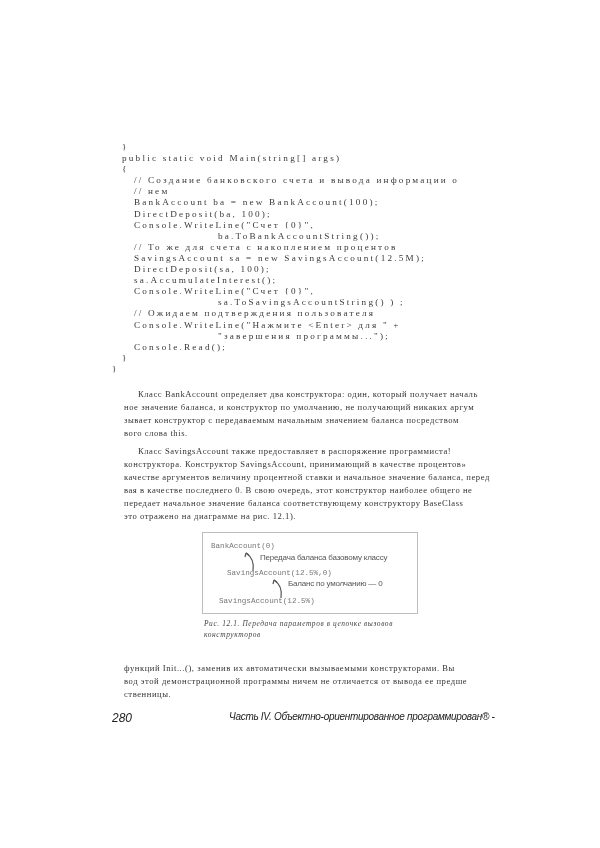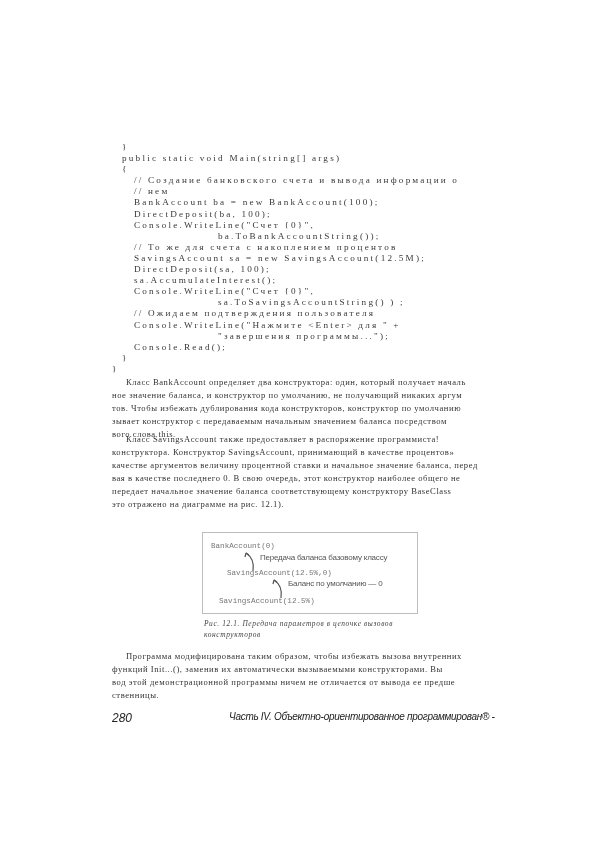--- a/index.html
+++ b/index.html
@@ -10,21 +10,21 @@
   .page { position: absolute; left: 0; top: 0; width: 600px; height: 848px; }
   .code {
     position: absolute; left: 122px; top: 142px;
     font-family: "Liberation Serif", serif; font-size: 9.2px; line-height: 11.1px;
     letter-spacing: 2.2px; color: #3a3a3a; white-space: pre; margin: 0;
   }
   .code .ln { display: block; height: 11.1px; }
   .para {
     position: absolute; left: 112px; width: 388px;
     font-family: "Liberation Serif", serif; font-size: 8.6px; line-height: 13.1px;
-    letter-spacing: 0.55px; color: #333; text-align: justify; margin: 0;
+    letter-spacing: 0.55px; color: #333; text-align: justify; margin: 12px;
   }
   .para .ln { display: block; white-space: nowrap; overflow: hidden; }
   .para .ind { text-indent: 14px; }
   .figure {
     position: absolute; left: 202px; top: 532px; width: 214px; height: 80px;
     border: 1px solid #bdbdbd; background: #fff;
   }
   .fig-code {
     position: absolute; font-family: "Liberation Mono", monospace; font-size: 7.6px;
     color: #777; white-space: nowrap;
@@ -52,21 +52,20 @@
 </head>
 <body>
 
 <div class="page">
 
   <pre class="code" id="code"><span class="ln" style="padding-left: 0px;">}</span><span class="ln" style="padding-left: 0px;">public static void Main(string[] args)</span><span class="ln" style="padding-left: 0px;">{</span><span class="ln" style="padding-left: 12px;">// Создание банковского счета и вывода информации о</span><span class="ln" style="padding-left: 12px;">// нем</span><span class="ln" style="padding-left: 12px;">BankAccount ba = new BankAccount(100);</span><span class="ln" style="padding-left: 12px;">DirectDeposit(ba, 100);</span><span class="ln" style="padding-left: 12px;">Console.WriteLine("Счет {0}",</span><span class="ln" style="padding-left: 96px;">ba.ToBankAccountString());</span><span class="ln" style="padding-left: 12px;">// То же для счета с накоплением процентов</span><span class="ln" style="padding-left: 12px;">SavingsAccount sa = new SavingsAccount(12.5M);</span><span class="ln" style="padding-left: 12px;">DirectDeposit(sa, 100);</span><span class="ln" style="padding-left: 12px;">sa.AccumulateInterest();</span><span class="ln" style="padding-left: 12px;">Console.WriteLine("Счет {0}",</span><span class="ln" style="padding-left: 96px;">sa.ToSavingsAccountString() ) ;</span><span class="ln" style="padding-left: 12px;">// Ожидаем подтверждения пользователя</span><span class="ln" style="padding-left: 12px;">Console.WriteLine("Нажмите &lt;Enter&gt; для " +</span><span class="ln" style="padding-left: 96px;">"завершения программы...");</span><span class="ln" style="padding-left: 12px;">Console.Read();</span><span class="ln" style="padding-left: 0px;">}</span><span class="ln" style="padding-left: 0px; margin-left: -10px;">}</span></pre>
 
   <div class="para" style="top:376px;" id="p1">
       <span class="ln ind">Класс BankAccount определяет два конструктора: один, который получает началь</span>
       <span class="ln">ное значение баланса, и конструктор по умолчанию, не получающий никаких аргум</span>
-      <span class="ln">тов. Чтобы избежать дублирования кода конструкторов, конструктор по умолчанию</span>
       <span class="ln">зывает конструктор с передаваемым начальным значением баланса посредством</span>
       <span class="ln">вого слова this.</span>
     </div>
 
   <div class="para" style="top:433px;" id="p2">
       <span class="ln ind">Класс SavingsAccount также предоставляет в распоряжение программиста!</span>
       <span class="ln">конструктора. Конструктор SavingsAccount, принимающий в качестве процентов»</span>
       <span class="ln">качестве аргументов величину процентной ставки и начальное значение баланса, перед</span>
       <span class="ln">вая в качестве последнего 0. В свою очередь, этот конструктор наиболее общего не</span>
       <span class="ln">передает начальное значение баланса соответствующему конструктору BaseClass</span>
@@ -88,21 +87,20 @@
     <span class="fig-note" style="left:85px; top:46px;">Баланс по умолчанию — 0</span>
     <span class="fig-code" style="left:16px; top:64px;">SavingsAccount(12.5%)</span>
   </div>
 
   <p class="caption">
     <span style="display:block;">Рис. 12.1. Передача параметров в цепочке вызовов</span>
     <span style="display:block;">конструкторов</span>
   </p>
 
   <div class="para" style="top:650px;" id="p3">
-      <span class="ln ind">Программа модифицирована таким образом, чтобы избежать вызова внутренних</span>
       <span class="ln">функций Init...(), заменив их автоматически вызываемыми конструкторами. Вы</span>
       <span class="ln">вод этой демонстрационной программы ничем не отличается от вывода ее предше</span>
       <span class="ln">ственницы.</span>
     </div>
 
   <span class="footer-num">280</span>
   <span class="footer-title">Часть IV. Объектно-ориентированное программирован® -</span>
 
 </div>
 

